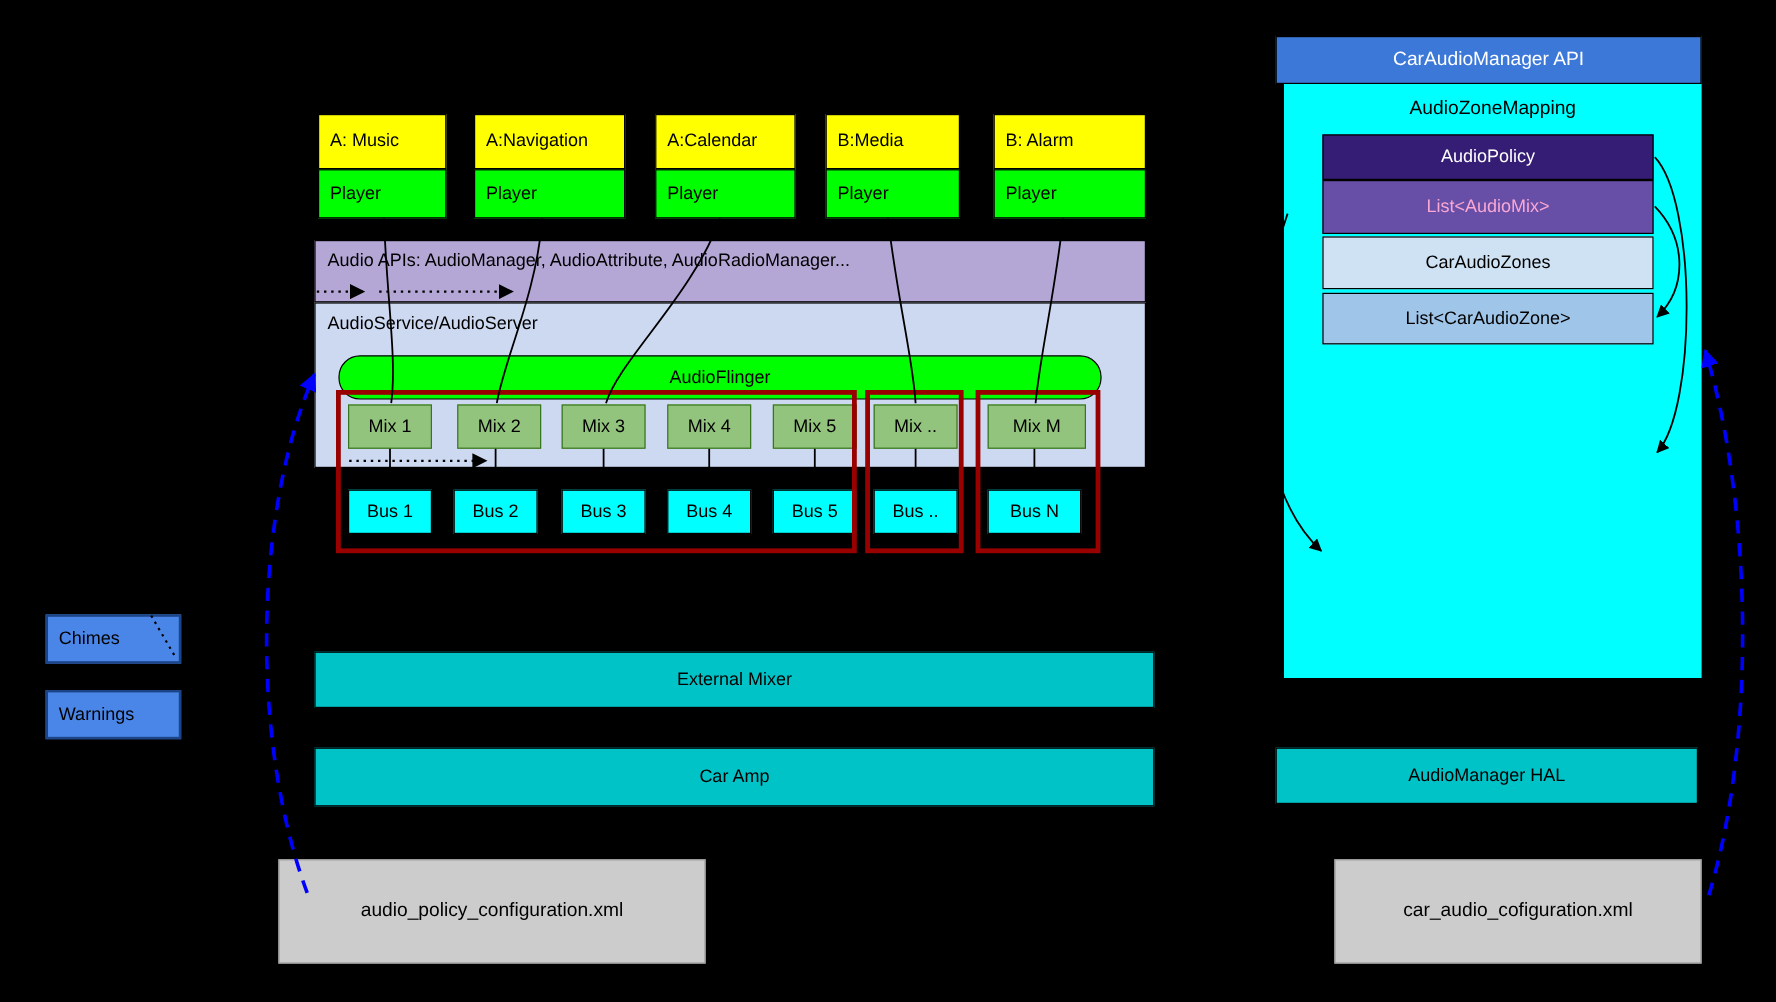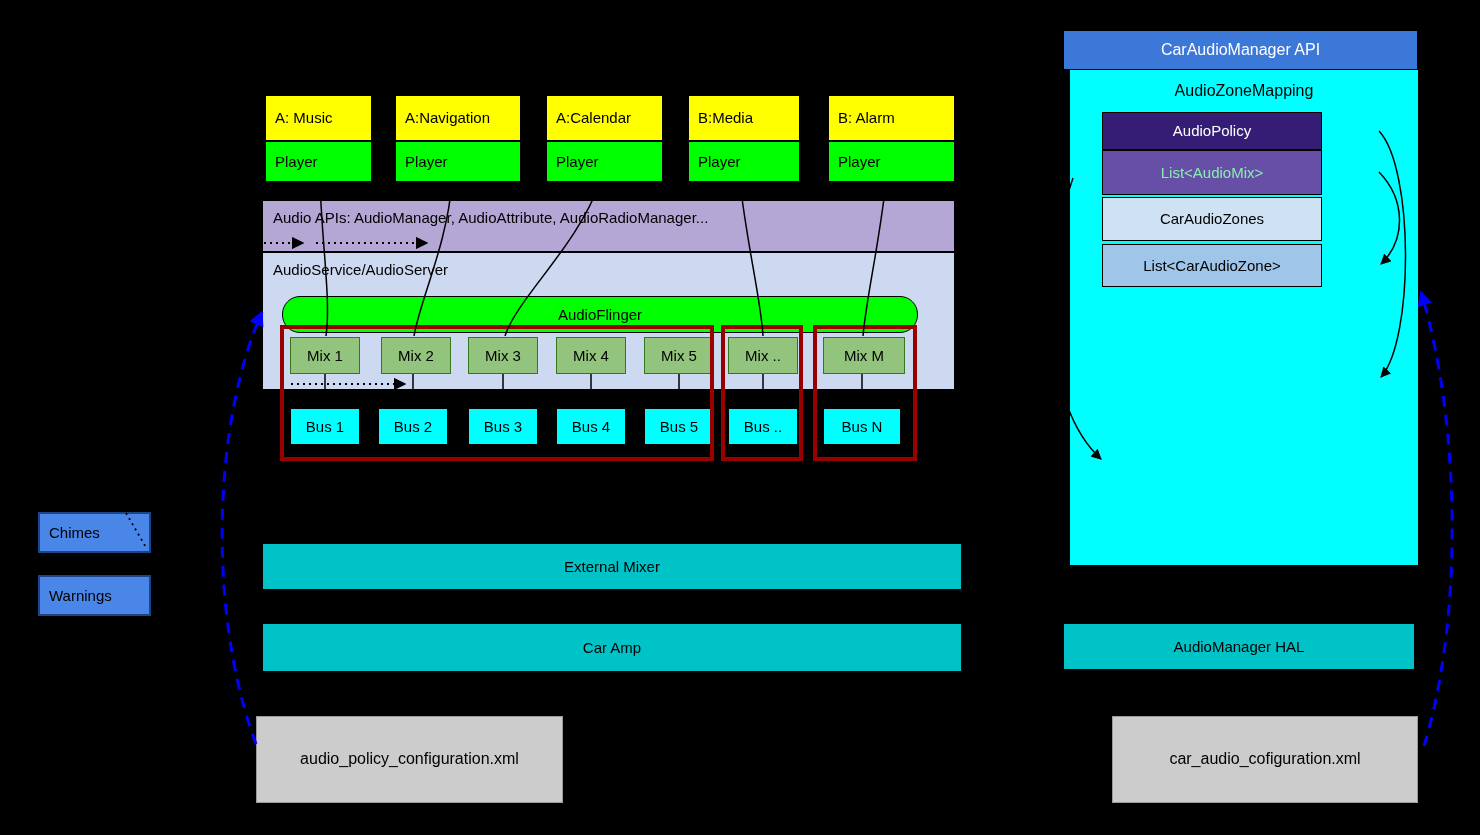--- a/index.html
+++ b/index.html
@@ -37,23 +37,23 @@
   .src-blue { left:38px; width:113px; height:41px; background:var(--c-blue-btn,#4a86e8);
               border:2px solid #1c4587; z-index:2; }
 
   
   .cam-api { left:1063px; top:30px; width:355px; height:40px; background:var(--c-api-blue,#3c78d8);
              color:#fff; font-size:16px; z-index:2; }
   .cas-container { position:absolute; left:1070px; top:70px; width:348px; height:495px;
              background:var(--c-cyan,#00ffff); z-index:1; }
   .cas-label { position:absolute; left:1070px; top:82px; width:348px; text-align:center;
              font-size:16px; color:#000; z-index:2; }
-  .rp { left:1102px; width:220px; z-index:2; }
+  .rp { left:1102px; width:276px; z-index:2; }
   .rp-audiopolicy { top:112px; height:38px; background:var(--c-dark-purple,#351c75); color:#fff; }
-  .rp-listmix     { top:150px; height:45px; background:var(--c-mid-purple,#674ea7); color:#86efac; }
+  .rp-listmix     { top:150px; height:45px; background:var(--c-mid-purple,#674ea7); color:#f9a8d4; }
   .rp-zones       { top:197px; height:44px; background:var(--c-zone-light,#cfe2f3); }
   .rp-listzone    { top:244px; height:43px; background:var(--c-zone-mid,#9fc5e8); }
   .rp-zonemap     { left:1100px; width:278px; top:300px; height:45px; background:var(--c-map-dark-red,#cc4125);
                     border:3px solid var(--c-red-outline,#990000); }
   .rp-zoneid      { left:1100px; width:278px; top:355px; height:45px; background:var(--c-map-red,#e06666);
                     border:3px solid #cc0000; }
   .rp-focus       { left:1104px; width:272px; top:418px; height:45px; background:var(--c-map-red,#e06666); }
   .rp-mapfocus    { left:1104px; width:272px; top:463px; height:75px; background:var(--c-focus-pink,#ea9999); }
   .audiocontrol-hal { left:1063px; top:623px; width:352px; height:47px; background:var(--c-teal,#00c3c7); z-index:2; }
 
@@ -121,21 +121,21 @@
   <div class="box center rp rp-listmix">List&lt;AudioMix&gt;</div>
   <div class="box center rp rp-zones">CarAudioZones</div>
   <div class="box center rp rp-listzone">List&lt;CarAudioZone&gt;</div>
   <div class="box center rp-zonemap" style="position:absolute">AudioZoneMapping</div>
   <div class="box center rp-zoneid" style="position:absolute">AudioZoneIdToUserIdMapping</div>
   <div class="box center rp-focus" style="position:absolute">CarZonesAudioFocus</div>
   <div class="box center rp-mapfocus" style="position:absolute">Map&lt;int, CarAudioFocus&gt;</div>
 
   <div class="box center audiocontrol-hal">AudioManager HAL</div>
 
-  <div class="box center cfg" style="left:256px;width:307px">audio_policy_configuration.xml</div>
+  <div class="box center cfg" style="left:232px;width:356px">audio_policy_configuration.xml</div>
   <div class="box center cfg" style="left:1112px;width:306px">car_audio_cofiguration.xml</div>
 
   <svg class="overlay" viewBox="0 0 1480 835">
     <defs>
       <marker id="arr" viewBox="0 0 10 10" refX="9" refY="5" markerWidth="7" markerHeight="7" orient="auto-start-reverse">
         <path d="M0,0 L10,5 L0,10 z" fill="#000"></path>
       </marker>
       <marker id="arrb" viewBox="0 0 10 10" refX="9" refY="5" markerWidth="5" markerHeight="5" orient="auto-start-reverse">
         <path d="M0,0 L10,5 L0,10 z" fill="#0000ff"></path>
       </marker>

